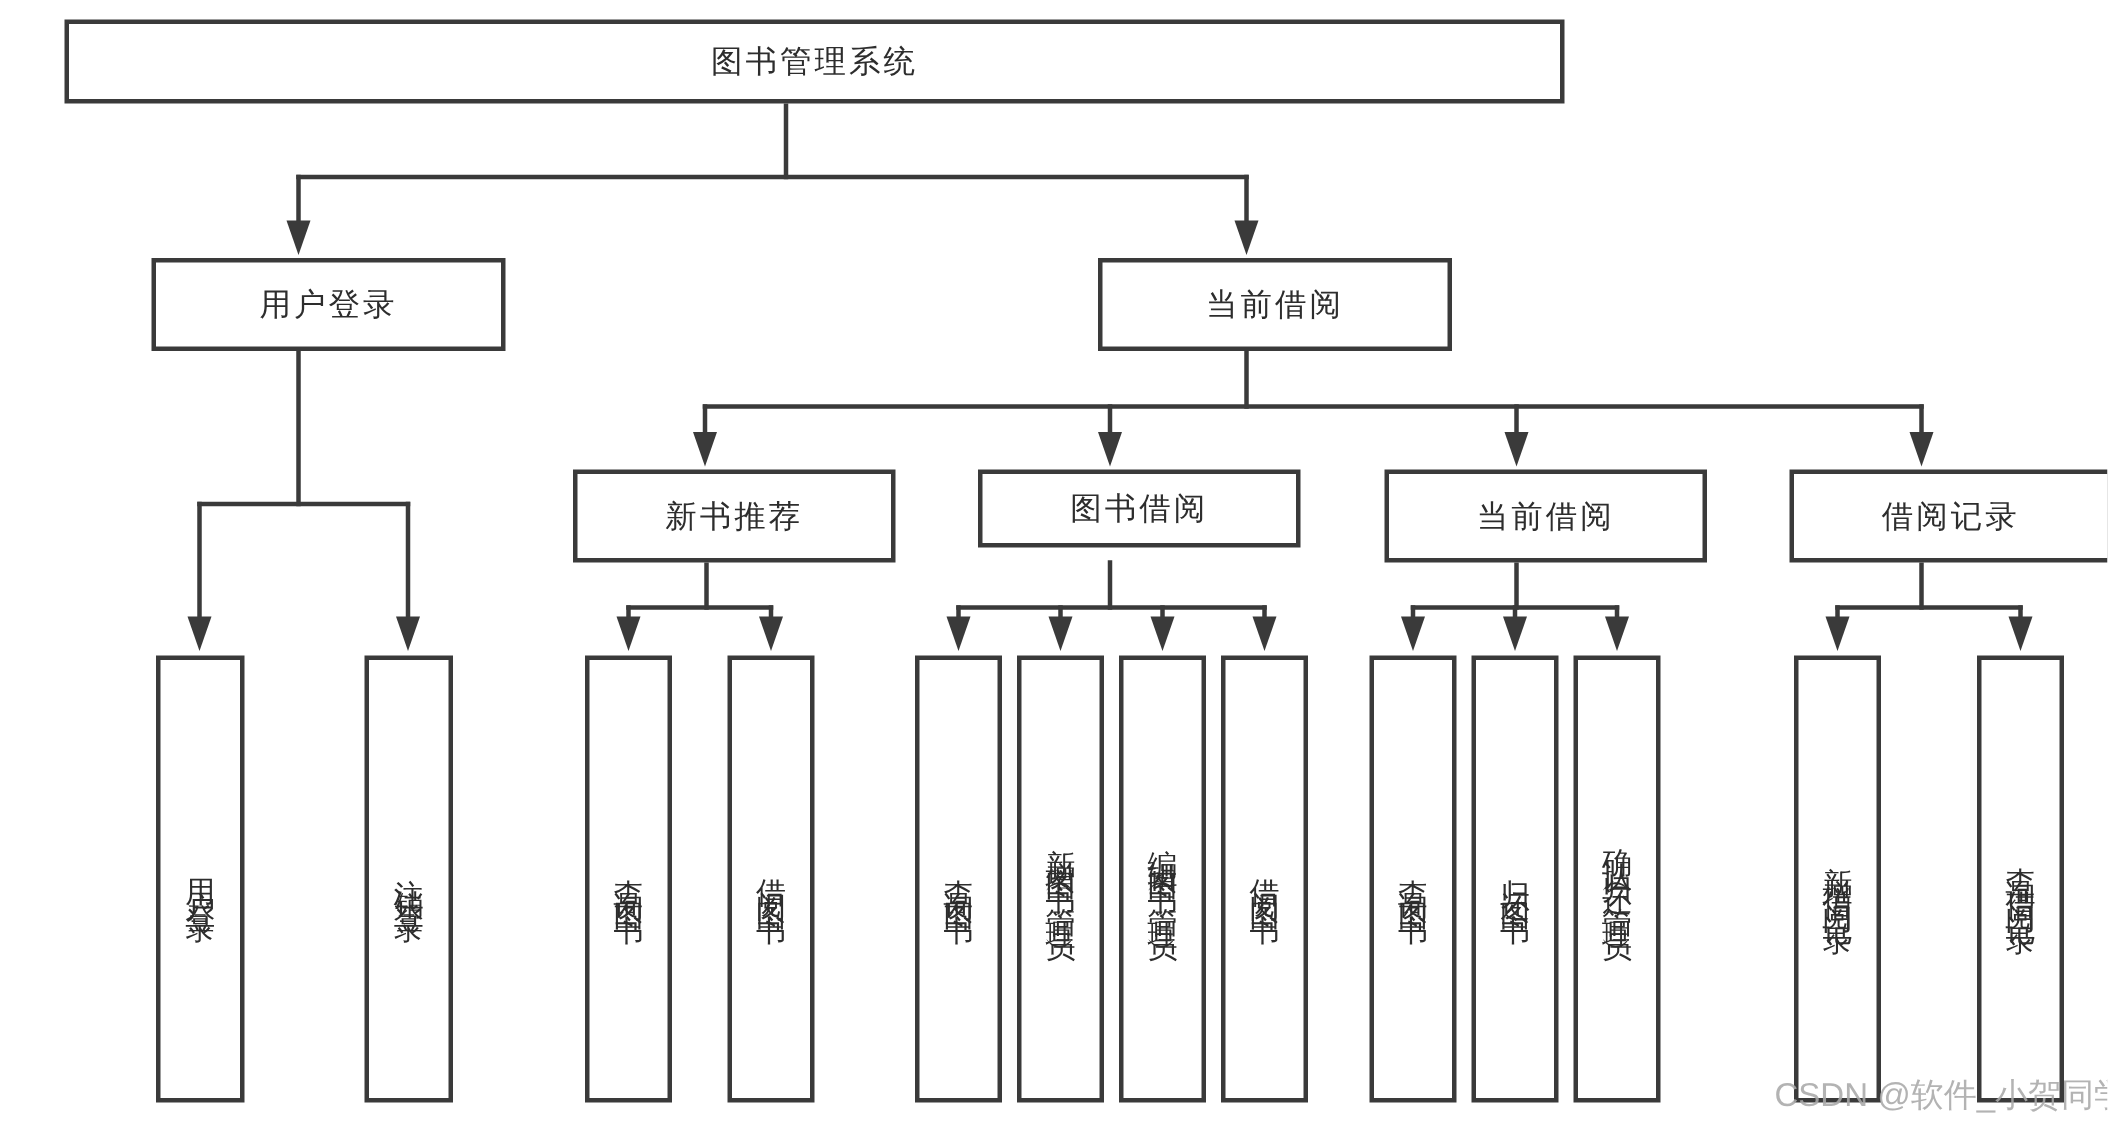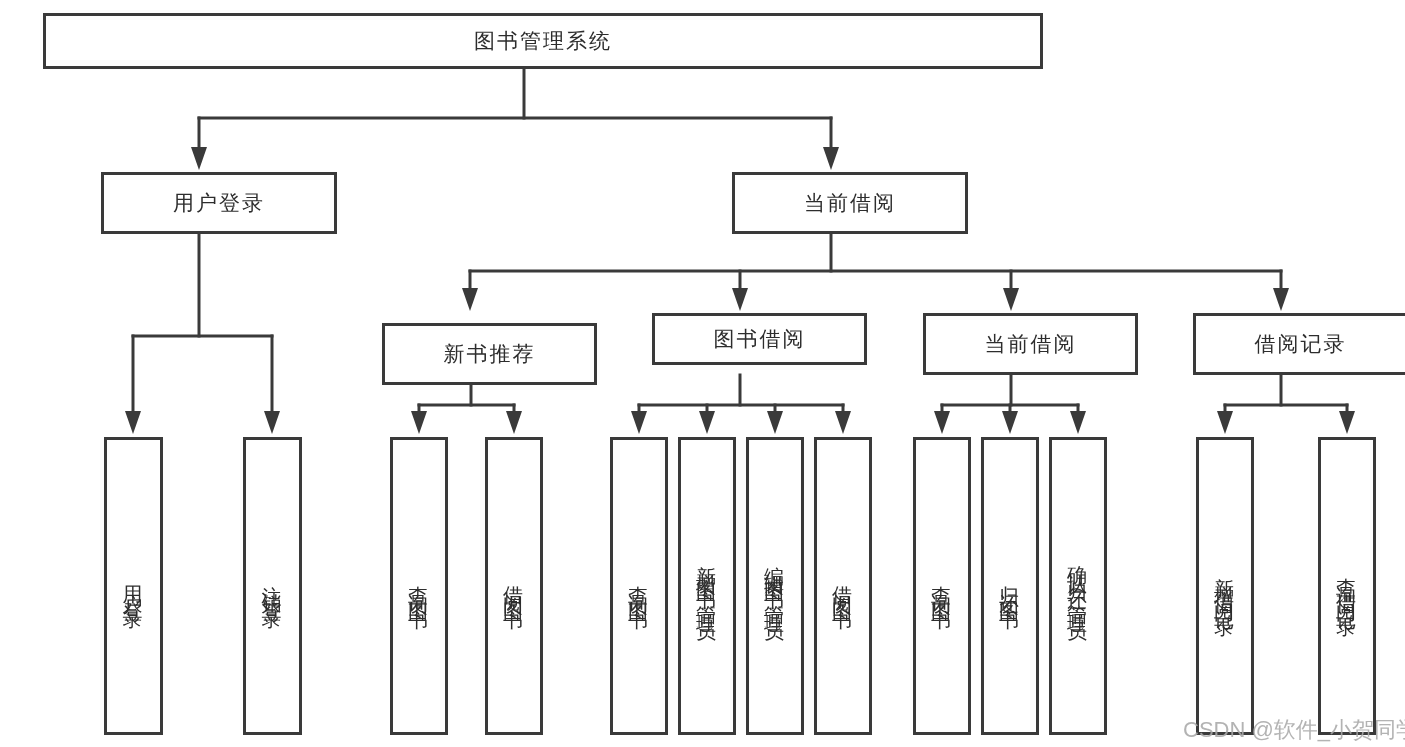--- a/index.html
+++ b/index.html
@@ -110,21 +110,21 @@
     <span>图书管理系统</span>
   </div>
 
   <div class="node hnode" style="left:82px; top:172px; width:236px; height:62px;">
     <span>用户登录</span>
   </div>
   <div class="node hnode" style="left:713px; top:172px; width:236px; height:62px;">
     <span>当前借阅</span>
   </div>
 
-  <div class="node hnode" style="left:363px; top:323px; width:215px; height:62px;">
+  <div class="node hnode" style="left:363px; top:313px; width:215px; height:62px;">
     <span>新书推荐</span>
   </div>
   <div class="node hnode" style="left:633px; top:313px; width:215px; height:52px;text-align:center;">
     <span>图书借阅</span>
   </div>
   <div class="node hnode" style="left:904px; top:313px; width:215px; height:62px;">
     <span>当前借阅</span>
   </div>
   <div class="node hnode" style="left:1174px; top:313px; width:215px; height:62px;">
     <span>借阅记录</span>

